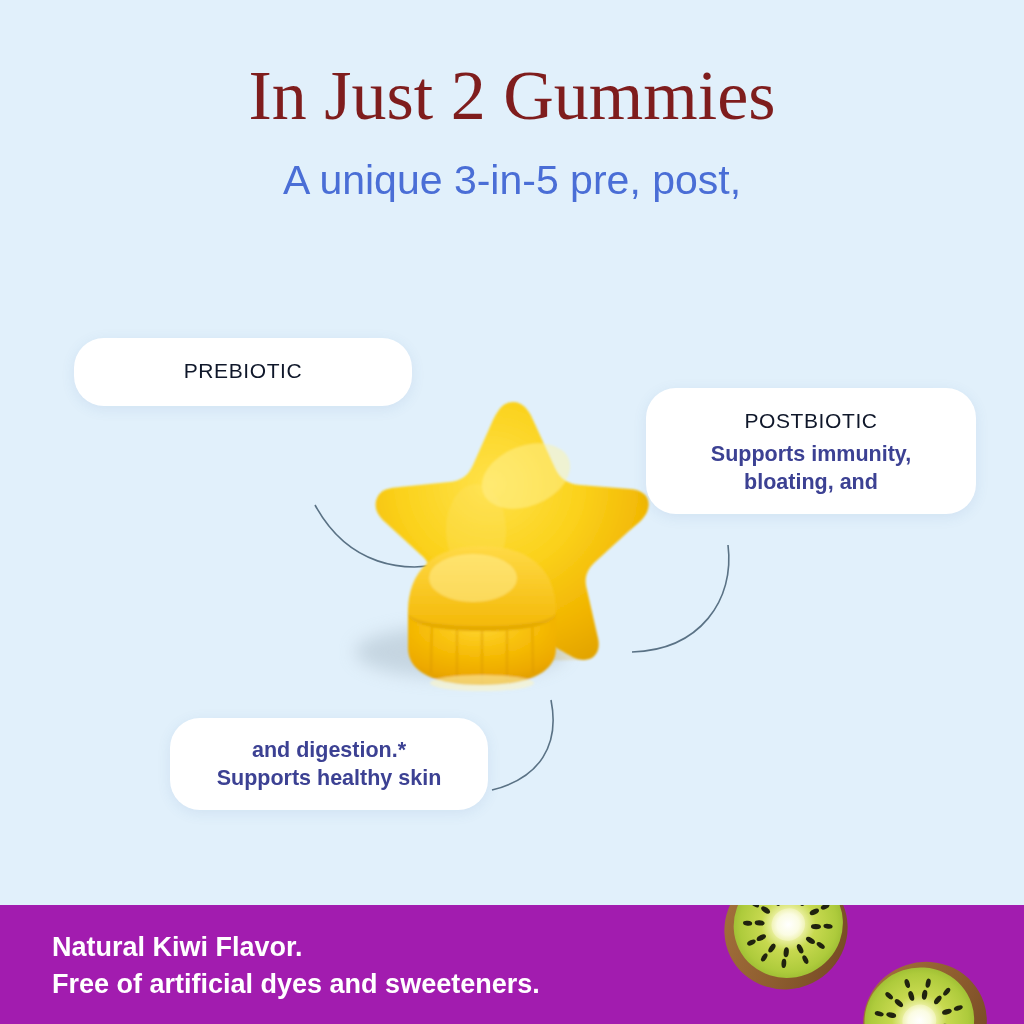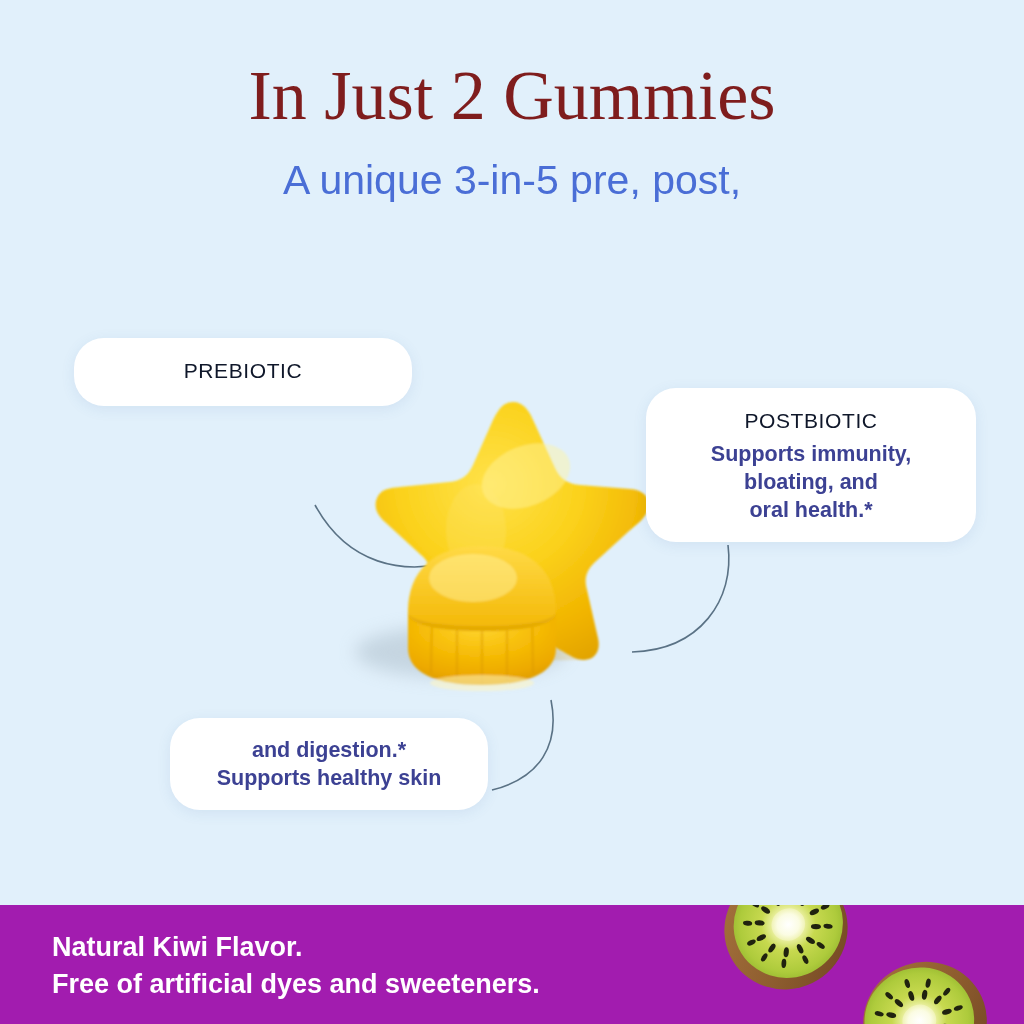--- a/index.html
+++ b/index.html
@@ -260,21 +260,20 @@
 
   <div class="card" id="card-prebiotic">
     <div class="card-title">PREBIOTIC</div>
   </div>
 
   <div class="card" id="card-probiotic">
     <div class="card-title">POSTBIOTIC</div>
     <div class="card-body">
       <div>Supports immunity,</div>
       <div>bloating, and</div>
-      <div>oral health.*</div>
     </div>
   </div>
 
   <div class="card" id="card-postbiotic">
     <div class="card-body">
       <div>and digestion.*</div>
       <div>Supports healthy skin</div>
     </div>
   </div>
 

